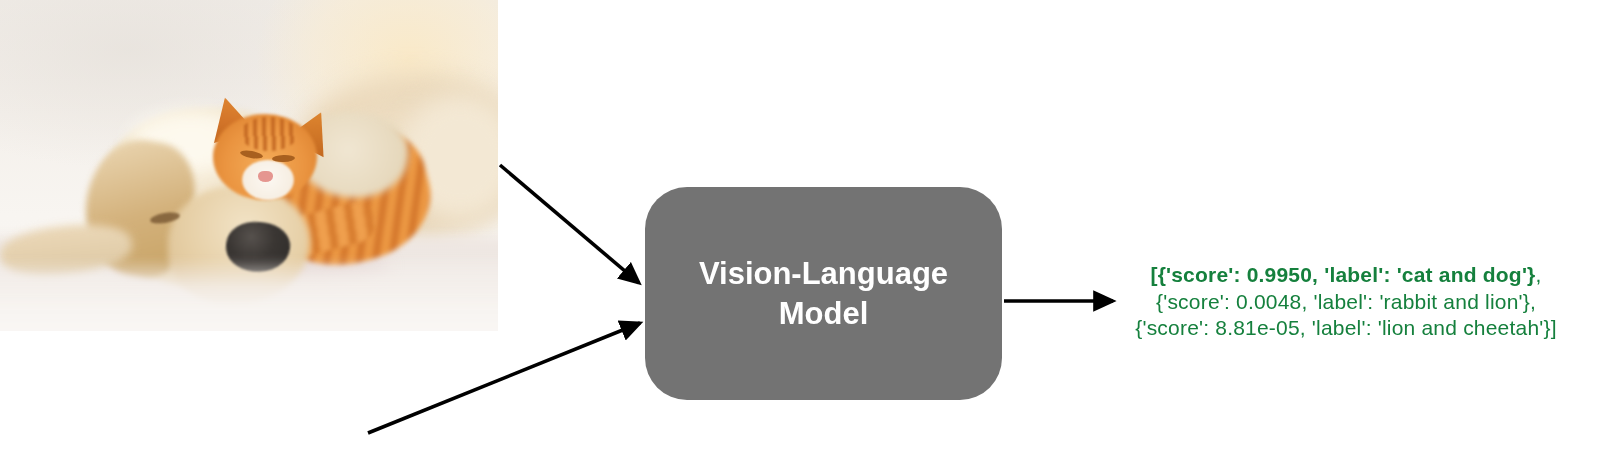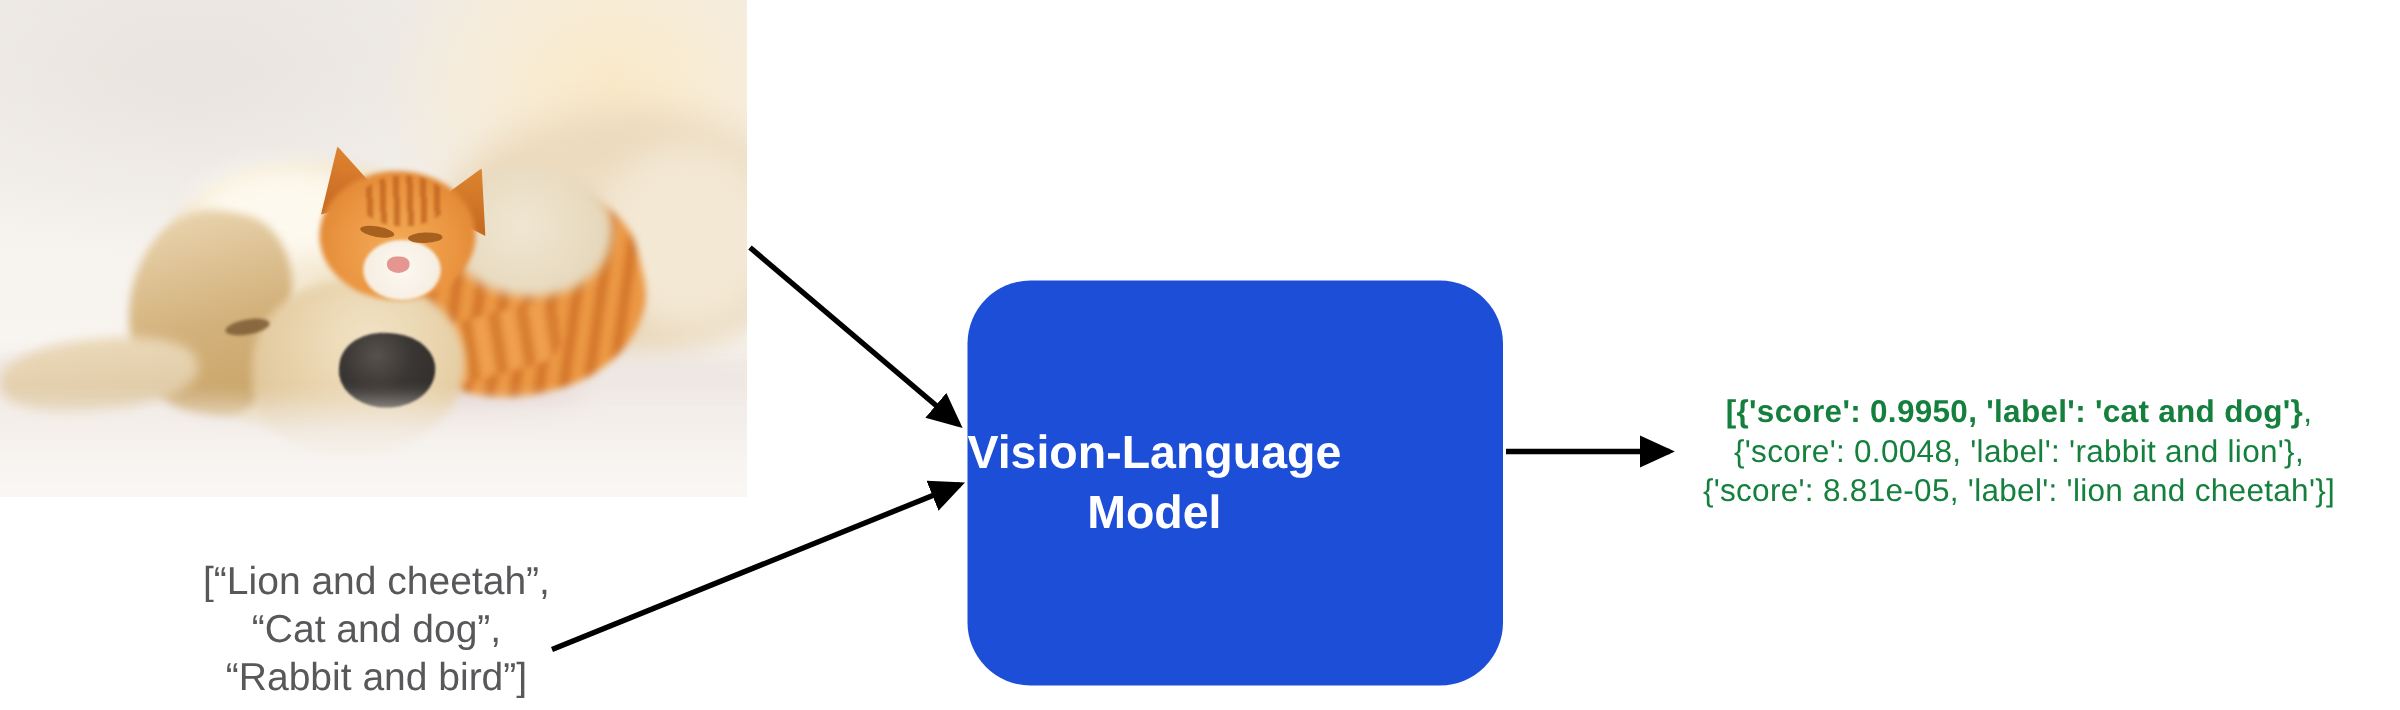--- a/index.html
+++ b/index.html
@@ -59,22 +59,22 @@
     background:radial-gradient(circle at 50% 45%,#FCF8F2 0%,#F6EEE2 70%,rgba(246,238,226,.25) 100%);filter:blur(1px);}
   .k-eye-l{left:240px;top:151px;width:23px;height:7px;border-radius:50%;background:#A8601F;transform:rotate(10deg);}
   .k-eye-r{left:272px;top:155px;width:23px;height:7px;border-radius:50%;background:#A8601F;transform:rotate(-2deg);}
   .k-nose{left:258px;top:171px;width:15px;height:11px;border-radius:50% 50% 60% 60%;background:#E59690;}
   .carpet-front{left:-30px;top:258px;width:570px;height:95px;
     background:linear-gradient(180deg,rgba(242,236,231,0) 0%,rgba(244,239,235,.85) 30%,#F8F5F2 60%,#FBF9F7 100%);filter:blur(4px);}
 
   
   .input-text{position:absolute;left:112px;top:371px;width:278px;text-align:center;
     font-size:26px;line-height:32px;color:#58585B;}
-  .vlm-box{position:absolute;left:645px;top:187px;width:357px;height:270px;
-    background:#1d4ed8;border-radius:42px;display:flex;align-items:center;}
+  .vlm-box{position:absolute;left:645px;top:187px;width:357px;height:213px;
+    background:#737373;border-radius:42px;display:flex;align-items:center;justify-content:center;}
   .vlm-label{color:#FFFFFF;font-weight:bold;font-size:31px;line-height:40px;
     text-align:center;white-space:pre-line;}
   .output-text{position:absolute;left:1092px;top:262px;width:508px;text-align:center;
     font-size:21px;line-height:26.5px;color:#15803d;letter-spacing:.2px;}
   .output-text .bold{font-weight:bold;}
   .arrows{position:absolute;left:0;top:0;width:1600px;height:473px;pointer-events:none;}
   .arrows line{stroke:#000000;stroke-width:3.6;}
 </style>
 </head>
 <body>
@@ -102,25 +102,20 @@
     <div class="k-ear-r"></div>
     <div class="kitten-head"></div>
     <div class="k-stripes"></div>
     <div class="k-muzzle"></div>
     <div class="k-eye-l"></div>
     <div class="k-eye-r"></div>
     <div class="k-nose"></div>
     <div class="carpet-front"></div>
   </div>
 
-  <div class="input-text">
-    <div>[“Lion and cheetah”,</div>
-    <div>“Cat and dog”,</div>
-    <div>“Rabbit and bird”]</div>
-  </div>
 
   <svg class="arrows" viewBox="0 0 1600 473">
     <defs>
       <marker id="ah" markerWidth="7" markerHeight="6.4" refX="5.5" refY="3" orient="auto">
         <path d="M0,0 L6.5,3 L0,6 Z" fill="#000000"></path>
       </marker>
     </defs>
     <line x1="500" y1="165" x2="639" y2="283" marker-end="url(#ah)"></line>
     <line x1="368" y1="433" x2="640" y2="323" marker-end="url(#ah)"></line>
     <line x1="1004" y1="301" x2="1113" y2="301" marker-end="url(#ah)"></line>

